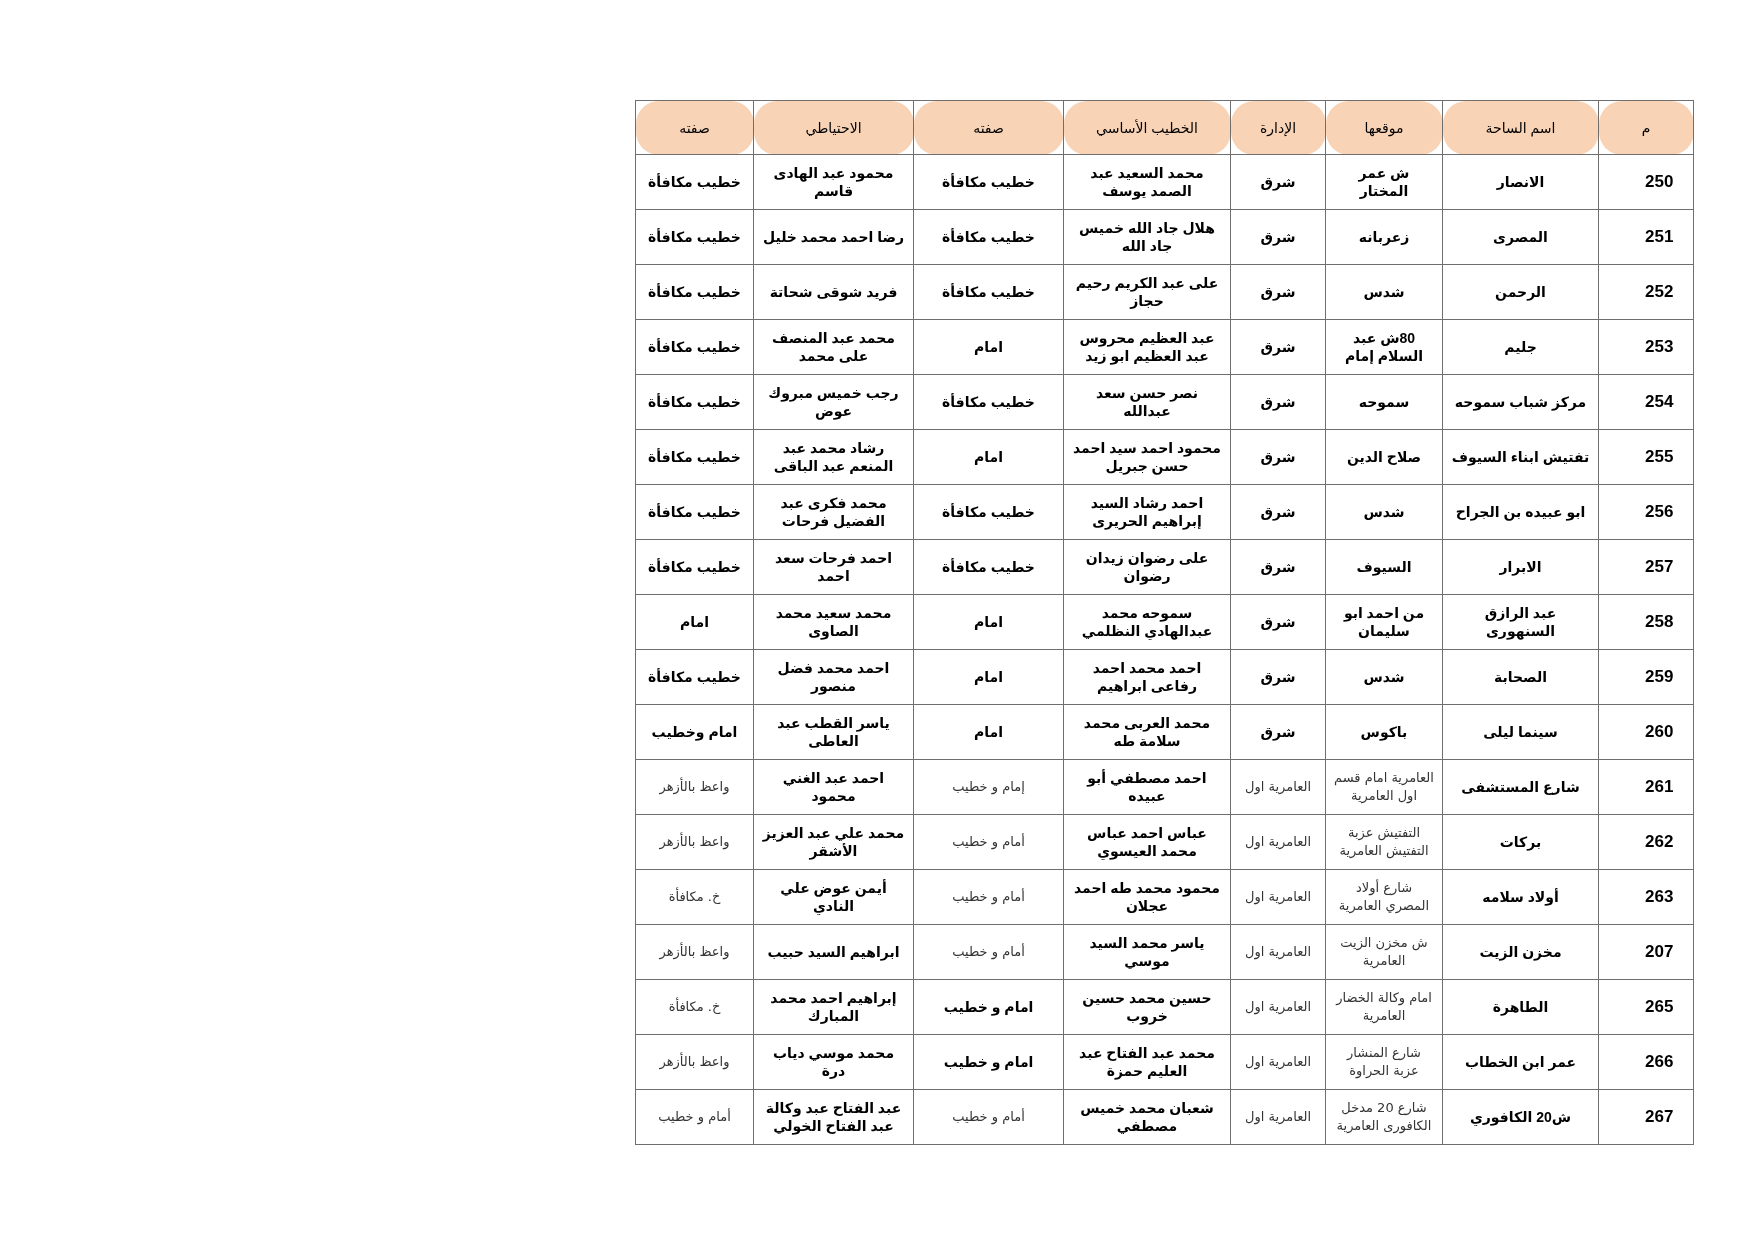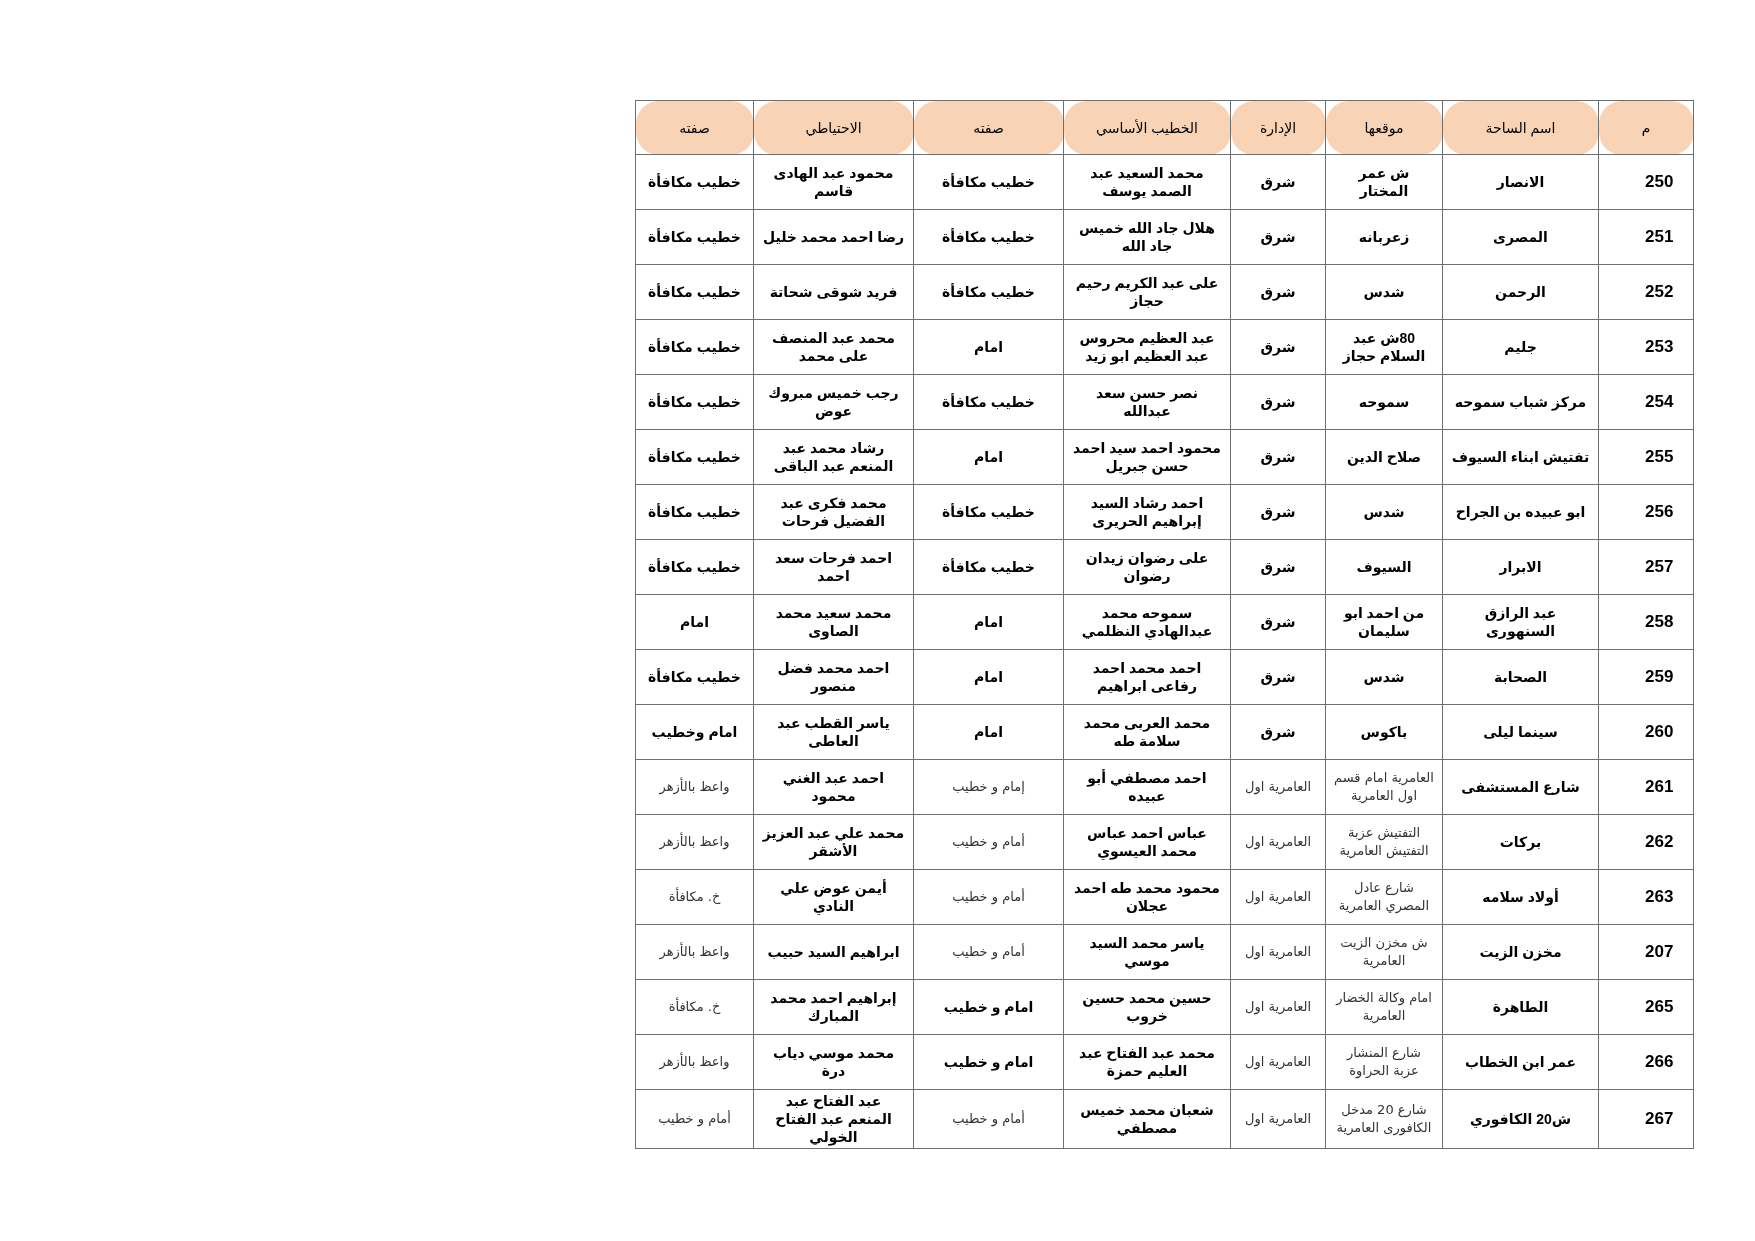--- a/index.html
+++ b/index.html
@@ -128,21 +128,21 @@
           <td>شدس</td>
           <td>شرق</td>
           <td>على عبد الكريم رحيم حجاز</td>
           <td>خطيب مكافأة</td>
           <td>فريد شوقى شحاتة</td>
           <td>خطيب مكافأة</td>
         </tr>
         <tr>
           <td class="num"><span>253</span></td>
           <td>جليم</td>
-          <td>80ش عبد السلام حجاز</td>
+          <td>80ش عبد السلام إمام</td>
           <td>شرق</td>
           <td>عبد العظيم محروس عبد العظيم ابو زيد</td>
           <td>امام</td>
           <td>محمد عبد المنصف على محمد</td>
           <td>خطيب مكافأة</td>
         </tr>
         <tr>
           <td class="num"><span>254</span></td>
           <td>مركز شباب سموحه</td>
           <td>سموحه</td>
@@ -228,21 +228,21 @@
           <td class="light">التفتيش عزبة التفتيش العامرية</td>
           <td class="light">العامرية اول</td>
           <td>عباس احمد عباس محمد العيسوي</td>
           <td class="light">أمام و خطيب</td>
           <td>محمد علي عبد العزيز الأشقر</td>
           <td class="light">واعظ بالأزهر</td>
         </tr>
         <tr>
           <td class="num"><span>263</span></td>
           <td>أولاد سلامه</td>
-          <td class="light">شارع عادل المصري العامرية</td>
+          <td class="light">شارع أولاد المصري العامرية</td>
           <td class="light">العامرية اول</td>
           <td>محمود محمد طه احمد عجلان</td>
           <td class="light">أمام و خطيب</td>
           <td>أيمن عوض علي النادي</td>
           <td class="light">خ. مكافأة</td>
         </tr>
         <tr>
           <td class="num"><span>207</span></td>
           <td>مخزن الزيت</td>
           <td class="light">ش مخزن الزيت العامرية</td>
@@ -272,18 +272,18 @@
           <td>محمد موسي دياب درة</td>
           <td class="light">واعظ بالأزهر</td>
         </tr>
         <tr>
           <td class="num"><span>267</span></td>
           <td>ش20 الكافوري</td>
           <td class="light">شارع 20 مدخل الكافورى العامرية</td>
           <td class="light">العامرية اول</td>
           <td>شعبان محمد خميس مصطفي</td>
           <td class="light">أمام و خطيب</td>
-          <td>عبد الفتاح عبد المنعم عبد الفتاح الخولي</td>
+          <td>عبد الفتاح عبد وكالة عبد الفتاح الخولي</td>
           <td class="light">أمام و خطيب</td>
         </tr>
       </tbody>
   </table>
 </div>
 
 </body></html>

